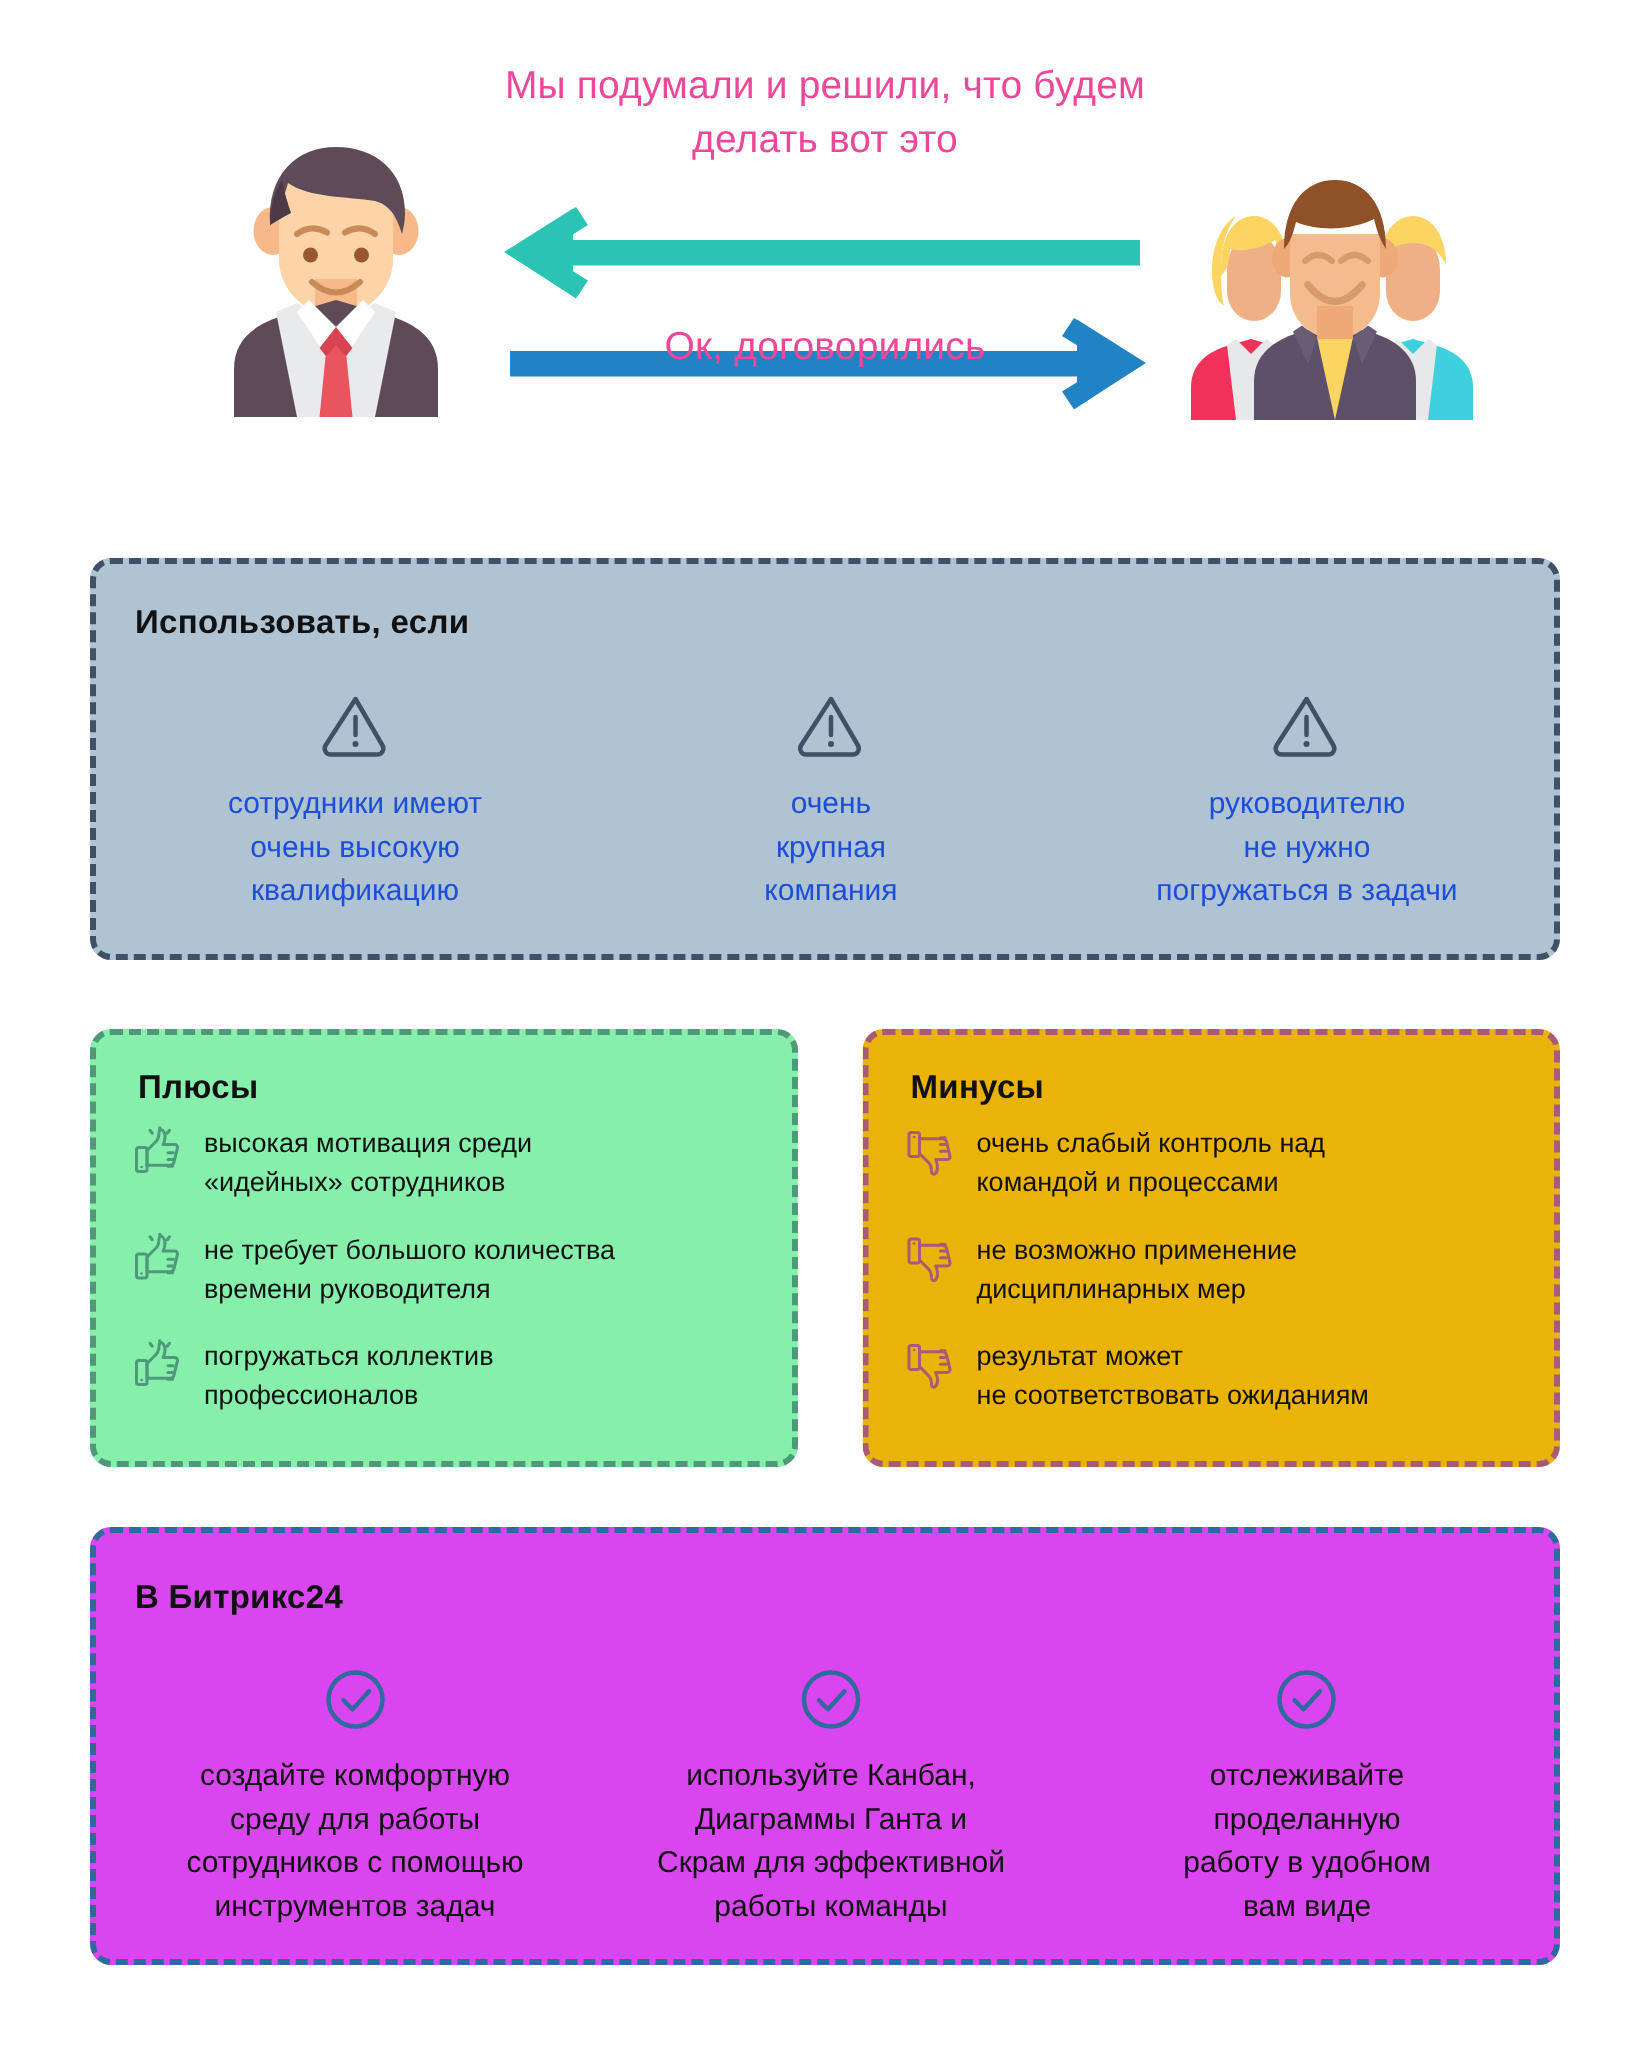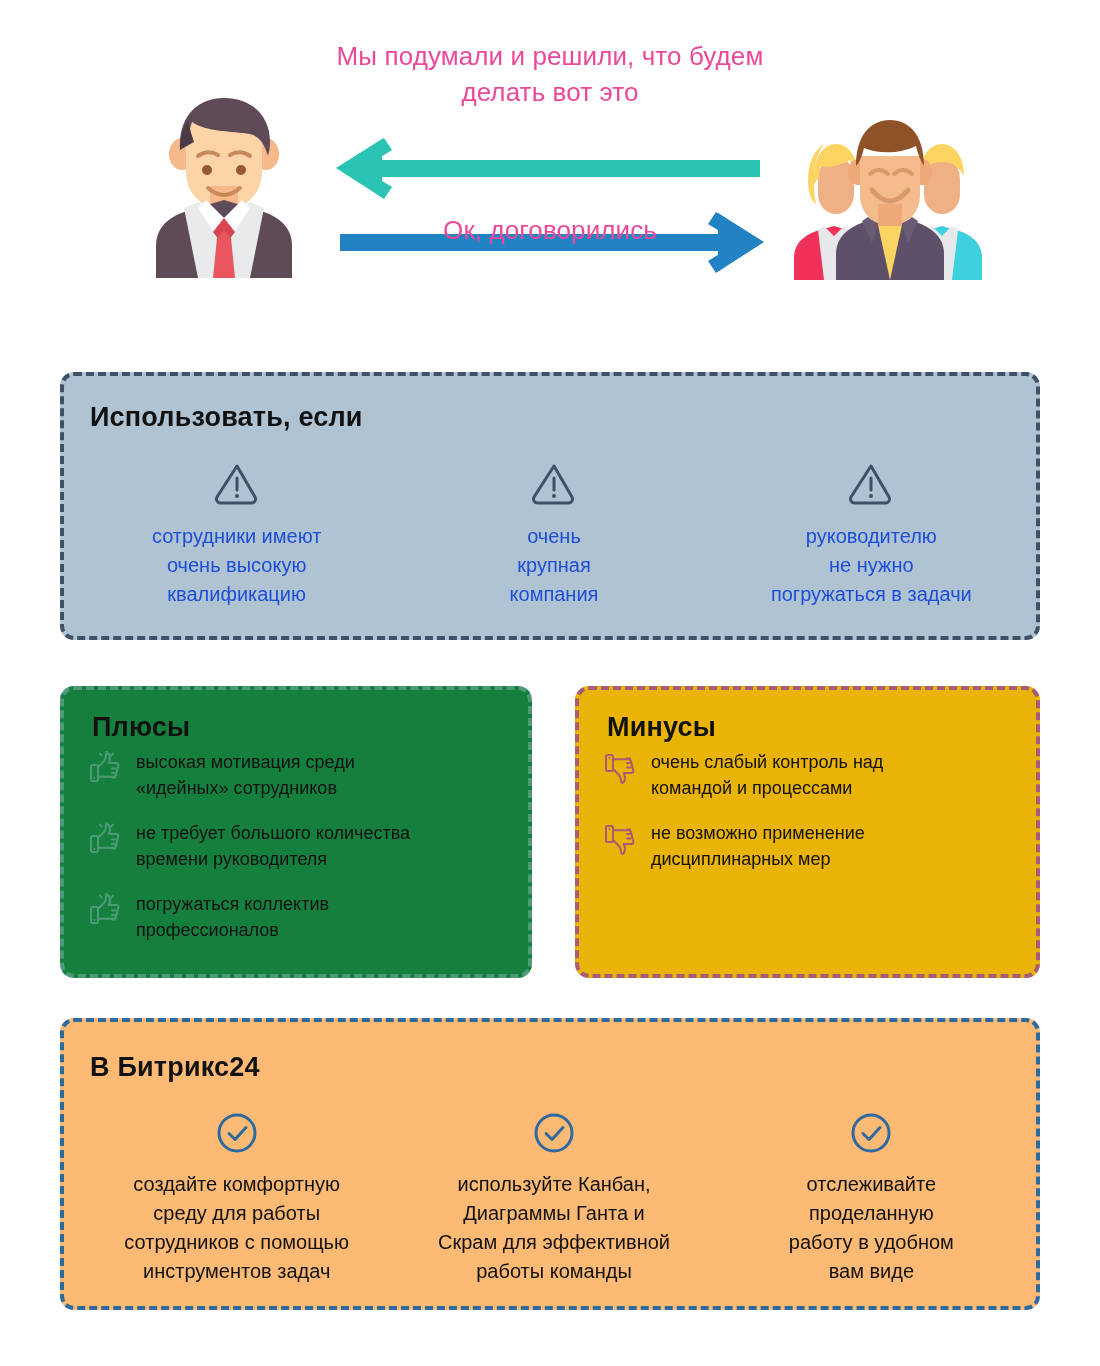--- a/index.html
+++ b/index.html
@@ -61,21 +61,21 @@
 
   
   .card {
     position: absolute;
     border-radius: 14px;
     border-style: dashed;
     border-width: 4px;
     box-sizing: border-box;
   }
   .card-title {
-    font-size: 27px;
+    font-size: 22px;
     font-weight: bold;
     color: #111111;
     letter-spacing: 0.2px;
   }
 
   
   .card-criteria {
     left: 60px;
     top: 372px;
     width: 980px;
@@ -113,21 +113,21 @@
     color: #1d4ed8;
     white-space: pre-line;
   }
 
   
   .card-pros {
     left: 60px;
     top: 686px;
     width: 472px;
     height: 292px;
-    background: #15803d;
+    background: #86efac;
     border-color: #4E9A78;
   }
   .card-cons {
     left: 575px;
     top: 686px;
     width: 465px;
     height: 292px;
     background: #eab308;
     border-color: #A85B74;
   }
@@ -161,21 +161,21 @@
     white-space: pre-line;
     padding-top: 1px;
   }
 
   
   .card-bitrix {
     left: 60px;
     top: 1018px;
     width: 980px;
     height: 292px;
-    background: #fdba74;
+    background: #d946ef;
     border-color: #2E6A9E;
   }
   .card-bitrix .card-title {
     position: absolute;
     left: 26px;
     top: 30px;
   }
   .bitrix-cols {
     position: absolute;
     left: 14px;
@@ -446,20 +446,36 @@
             <line x1="24" y1="12" x2="27.5" y2="12"></line>
             <line x1="24" y1="7.5" x2="27" y2="7.5"></line>
           </g>
           <circle cx="6.4" cy="7" r="0.9" fill="#A85B74"></circle>
         </svg>
       </span>
       <div class="bullet-text">не возможно применение
 дисциплинарных мер</div>
     </div>
 
+    <div class="bullet-row">
+      <span class="bullet-icon">
+        <svg viewBox="0 0 34 34" width="34" height="34">
+          <g fill="none" stroke="#A85B74" stroke-width="2" stroke-linecap="round" stroke-linejoin="round">
+            <rect x="3" y="4" width="7" height="16" rx="1.5"></rect>
+            <path d="M10 18 l6 6 c1.5 1.5 2 3.5 2 6 c0 1.6 1.4 2.2 2.4 1.4 c1 -0.8 1.6 -2.4 1.6 -4.4 c0 -2 -0.6 -3.6 -1.2 -5 h7.4 c1.5 0 2.4 -1 2.1 -2.3 l-2.3 -9.4 c-0.3 -1.2 -1.3 -2.1 -2.6 -2.1 H10 z"></path>
+            <line x1="24" y1="16.5" x2="27.5" y2="16.5"></line>
+            <line x1="24" y1="12" x2="27.5" y2="12"></line>
+            <line x1="24" y1="7.5" x2="27" y2="7.5"></line>
+          </g>
+          <circle cx="6.4" cy="7" r="0.9" fill="#A85B74"></circle>
+        </svg>
+      </span>
+      <div class="bullet-text">результат может
+не соответствовать ожиданиям</div>
+    </div>
 
   </div>
 </div>
 
 <div class="card card-bitrix">
   <div class="card-title">В Битрикс24</div>
 
   <div class="bitrix-cols">
     <div class="bitrix-col">
       <span class="icon-wrap">

